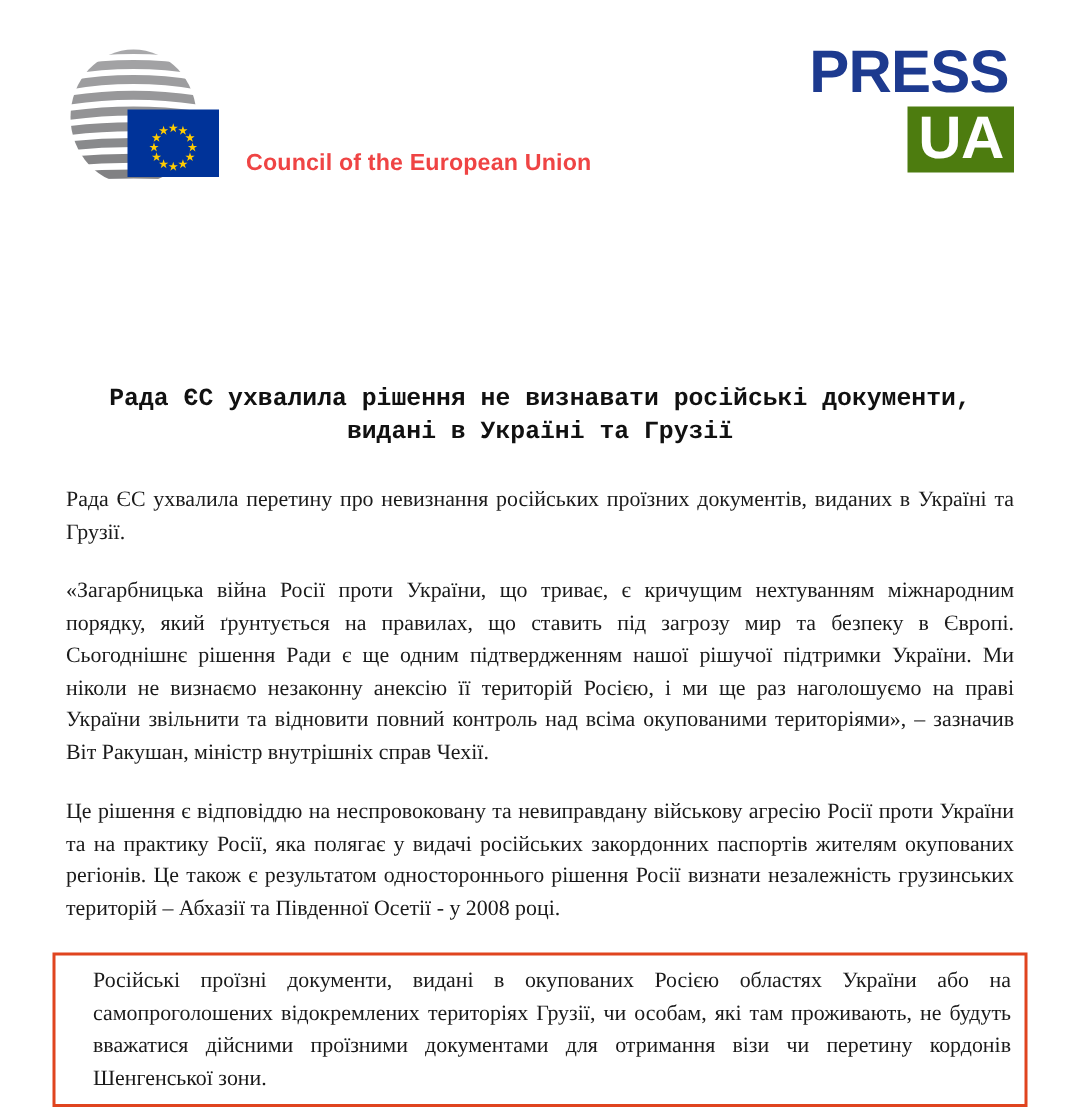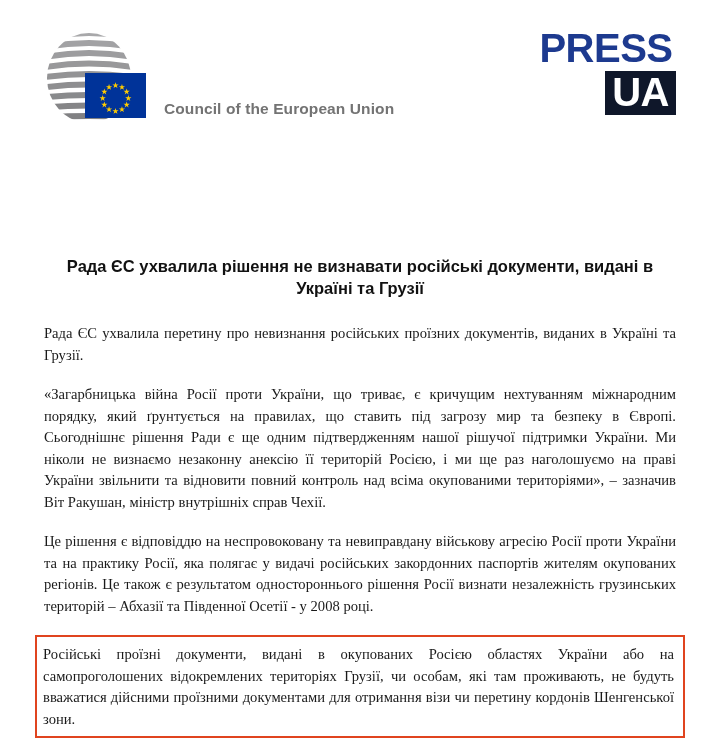--- a/index.html
+++ b/index.html
@@ -42,21 +42,21 @@
   }
 
   .logo-mark svg {
     display: block;
   }
 
   .logo-text {
     font-family: "Liberation Sans", "DejaVu Sans", sans-serif;
     font-size: 15.5px;
     font-weight: bold;
-    color: #737373;
+    color: #ef4444;
     letter-spacing: 0.1px;
     padding-bottom: 6px;
     margin-left: 4px;
     white-space: nowrap;
   }
 
   
   .press-lockup {
     position: absolute;
     right: 44px;
@@ -69,21 +69,21 @@
     font-size: 40px;
     font-weight: bold;
     color: #1d3a8f;
     letter-spacing: -0.5px;
     line-height: 40px;
     display: block;
     text-align: center;
   }
   .ua-box {
     display: inline-block;
-    background: #0f172a;
+    background: #4d7c0f;
     color: #ffffff;
     font-family: "Liberation Sans", "DejaVu Sans", sans-serif;
     font-size: 40px;
     font-weight: bold;
     line-height: 42px;
     padding: 0 7px 2px 7px;
     margin-top: 3px;
     letter-spacing: -0.5px;
   }
 
@@ -108,21 +108,21 @@
 
   
   .content {
     position: absolute;
     left: 44px;
     top: 255px;
     width: 632px;
   }
 
   .doc-title {
-    font-family: Liberation Sans, sans-serif;
+    font-family: Liberation Mono, monospace;
     font-size: 16.5px;
     font-weight: bold;
     color: #111111;
     text-align: center;
     line-height: 22px;
     margin: 0 0 24px 0;
     padding: 0 6px;
   }
 
   p.para {
@@ -130,21 +130,21 @@
     font-size: 14.6px;
     line-height: 21.5px;
     color: #1a1a1a;
     text-align: justify;
     margin: 0 0 18px 0;
     hyphens: none;
   }
 
   .highlight-box {
     border: 2px solid #e0441f;
-    padding: 7px 9px 6px 6px;
+    padding: 7px 9px 6px 25px;
     margin: 0 -9px 32px -9px;
   }
   .highlight-box p.para {
     margin: 0;
   }
 </style>
 </head>
 <body>
 
 <div class="page">

